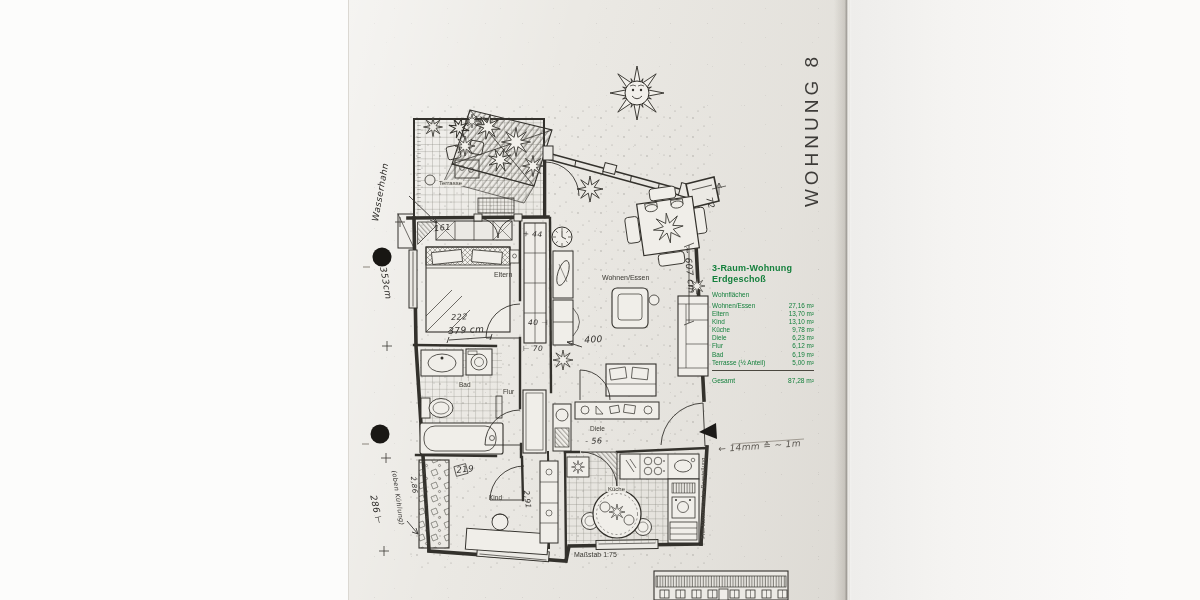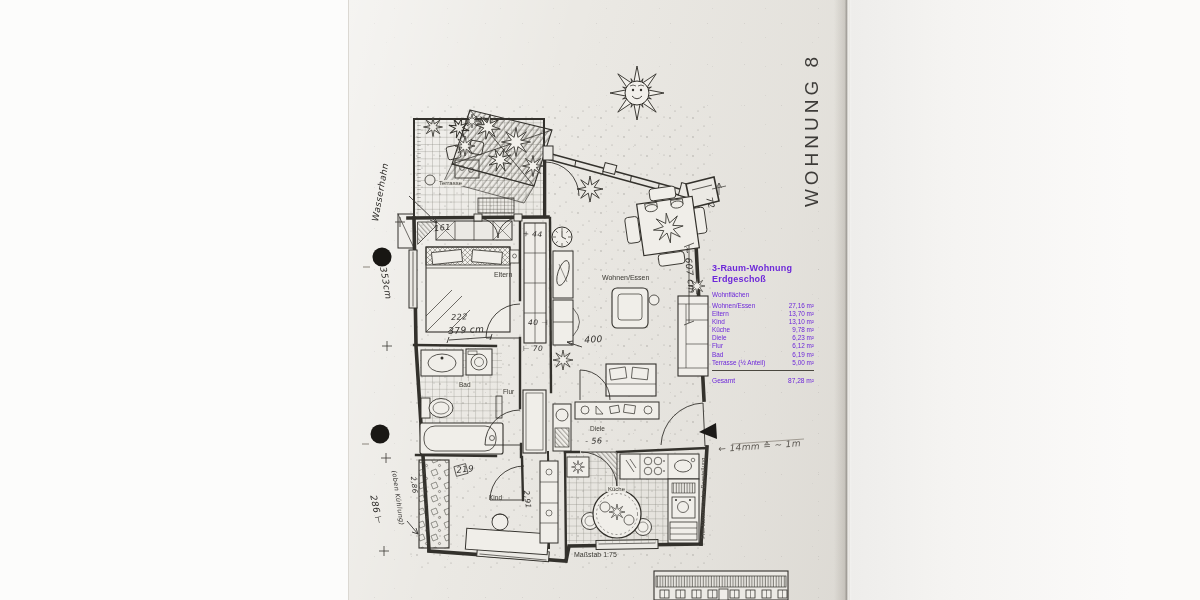--- a/index.html
+++ b/index.html
@@ -22,21 +22,21 @@
   .plan-svg{position:absolute;left:348px;top:0;}
   .lbl{position:absolute;font-family:"Liberation Sans",sans-serif;color:#3a3832;white-space:nowrap;}
   .chip{background:rgba(236,233,227,.92);padding:0 1px;}
   .hw{position:absolute;font-family:"DejaVu Sans",sans-serif;font-style:italic;
       color:#2f2d2a;white-space:nowrap;transform-origin:0 0;letter-spacing:.4px;}
   .hw-pencil{color:#5c5852;}
   .vtitle{position:absolute;left:812px;top:130px;transform:translate(-50%,-50%) rotate(-90deg);
       font-size:19px;letter-spacing:4px;color:#3d3b38;white-space:nowrap;font-weight:400;}
   .vdisclaimer{position:absolute;left:703px;top:498px;transform:translate(-50%,-50%) rotate(-90deg);
       font-size:5.5px;color:#514e48;white-space:nowrap;letter-spacing:.3px;}
-  .area-table{position:absolute;left:712px;top:263px;width:102px;color:#6d28d9;}
+  .area-table{position:absolute;left:712px;top:263px;width:102px;color:#15803d;}
   .area-table .t1,.area-table .t2{font-size:9px;font-weight:bold;line-height:10.5px;letter-spacing:.2px;}
   .area-table .sub{font-size:6.4px;margin-top:7px;margin-bottom:4px;}
   .area-table .trow{display:flex;justify-content:space-between;font-size:6.4px;line-height:8.1px;}
   .area-table .divider{border-top:1px solid #4a473f;margin-top:3px;}
   .area-table .total{display:flex;justify-content:space-between;font-size:6.6px;margin-top:6px;}
 </style>
 </head>
 <body>
 
 <div class="stage">

